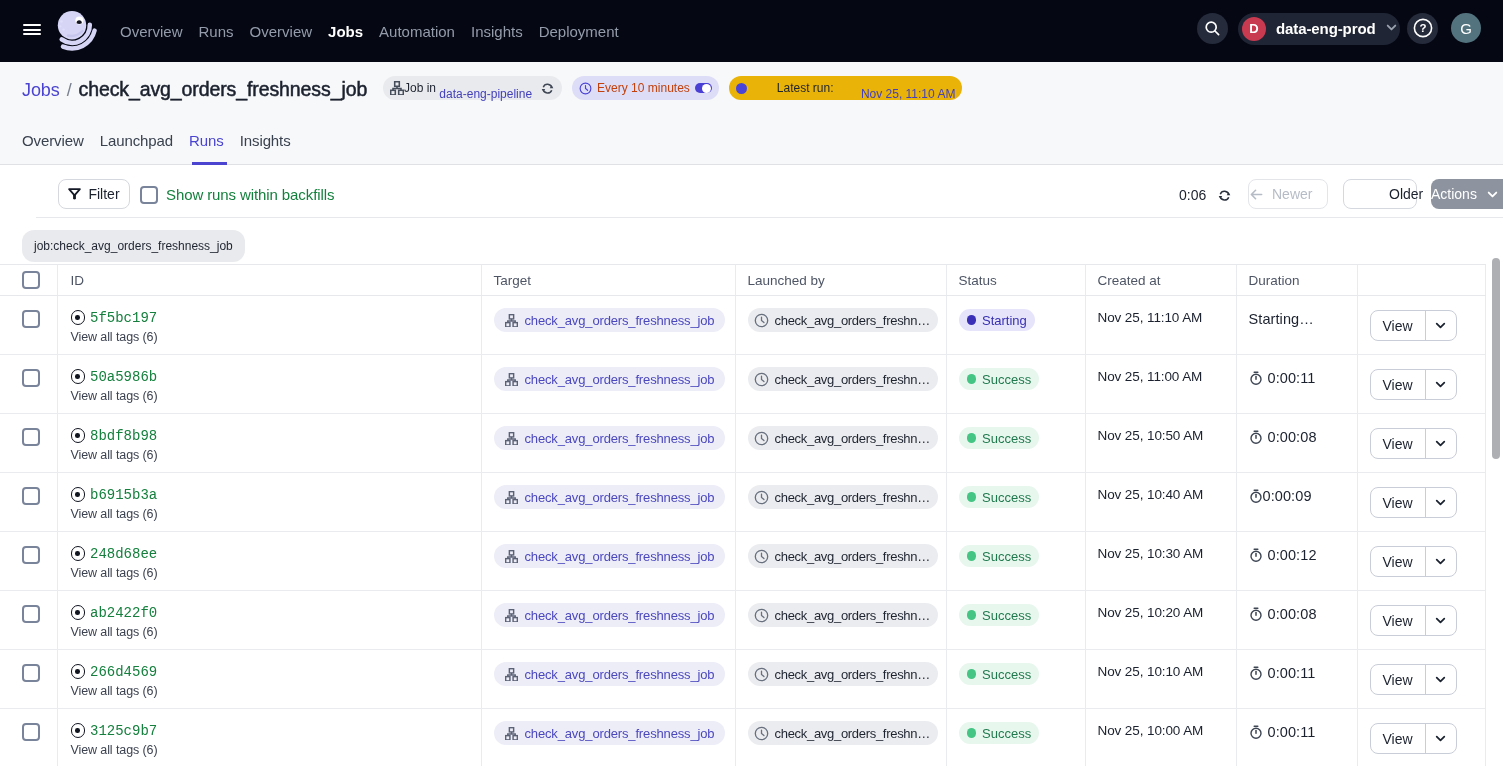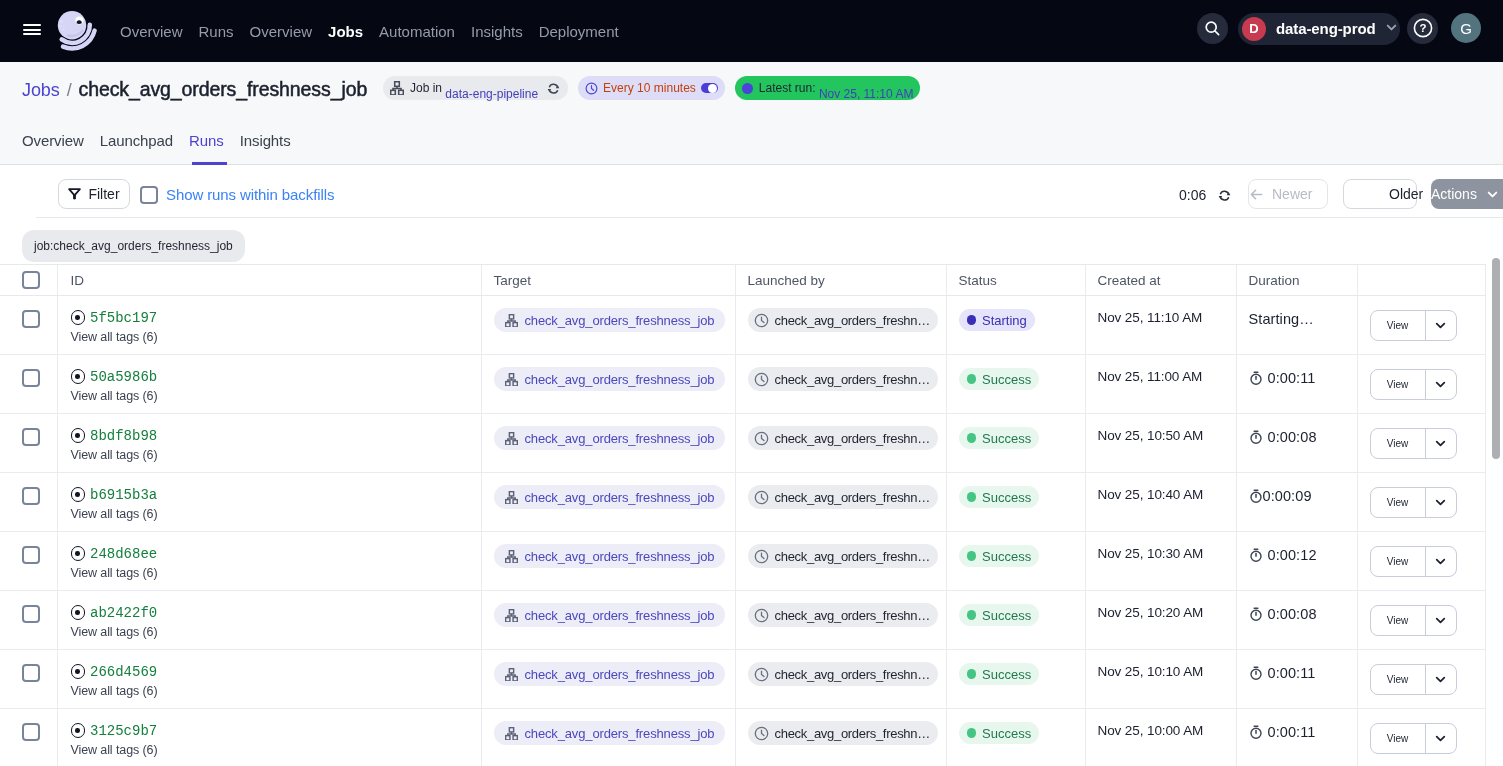--- a/index.html
+++ b/index.html
@@ -26,37 +26,37 @@
 .crumbrow { position:absolute; left:22px; top:15px; height:24px; display:flex; align-items:center; }
 .crumb { font-size:18px; letter-spacing:-0.1px; color:#16191f; white-space:nowrap; }
 .crumb .jobs { color:#4a44d0; }
 .crumb .slash { color:#7a8292; font-weight:400; margin:0 7px; }
 .crumb .name { font-weight:400; font-size:19.5px; -webkit-text-stroke:0.5px #1b212e; color:#1b212e; }
 .hdrtags { position:absolute; left:383px; top:14px; display:flex; gap:10px; align-items:center; }
 .htag { height:24px; border-radius:12px; display:flex; align-items:center; font-size:12px; color:#1e2430;
   padding:0 7px; white-space:nowrap; }
 .htag.g { background:#e9eaee; }
 .htag.l { background:#deddf8; color:#c2410c; }
-.htag.l2 { background:#22c55e; }
+.htag.l2 { background:#eab308;gap:24px; }
 .htag a { color:#4340bb;margin-top:12px; }
 .toggle { position:relative; width:17px; height:10px; border-radius:6px; background:#4a3fd4; }
 .toggle::after { content:""; position:absolute; right:0.5px; top:0.5px; width:9px; height:9px; border-radius:50%; background:#fff; }
 .bluedot { width:11px; height:11px; border-radius:50%; background:#4a44d8; margin-right:6px; }
 
 .tabs { position:absolute; left:22px; top:70px; display:flex; gap:16px; font-size:15px; font-weight:500;
   color:#3a4250; letter-spacing:-0.1px; }
 .tabs .sel { color:#4a44d0; }
 .underline { position:absolute; left:192px; top:100px; width:35px; height:3px; background:#4a44d0; }
 
 
 .frow { position:absolute; left:0; top:166px; width:1503px; height:52px; background:#fff; border-bottom:1px solid #e7e8ec;margin-left:36px; }
 .filterbtn { position:absolute; left:22px; top:13px; width:72px; height:30px; border:1px solid #d5d8de; border-radius:8px;
   background:#fff; display:flex; align-items:center; justify-content:center; gap:7px; font-size:14px; color:#1b212e; }
 .sr-check { position:absolute; left:104px; top:20px; width:18px; height:18px; border:2px solid #79839a; border-radius:4px; background:#fff; }
-.sr-label { position:absolute; left:130px; top:20px; font-size:15px; color:#3b82f6; letter-spacing:-0.1px; }
+.sr-label { position:absolute; left:130px; top:20px; font-size:15px; color:#15803d; letter-spacing:-0.1px; }
 .timer { position:absolute; left:1143px; top:21px; font-size:14px; color:#1b212e; }
 .fresh { position:absolute; left:1181px; top:22px; }
 .btn { position:absolute; top:13px; height:30px; border-radius:8px; font-size:14px; display:flex; align-items:center;
   justify-content:flex-start; gap:8px; background:#fff; }
 .newer { left:1212px; width:80px; border:1px solid #e3e5e9; color:#b6bcc6; }
 .older { left:1307px; width:74px; border:1px solid #d5d8de; color:#1b212e;padding-left:45px; }
 .actions { left:1395px; width:89px; background:#8d949f; color:#fff; border:none; gap:9px; }
 
 
 .tagrow { position:absolute; left:0; top:218px; width:1503px; height:46px; background:#fff; }
@@ -87,21 +87,21 @@
 .greytext { font-size:13px; color:#1e2430; margin-left:6px; white-space:nowrap; letter-spacing:-0.3px; }
 .pill { height:22px; border-radius:11px; display:inline-flex; align-items:center; padding:0 8px; font-size:13px; font-weight:500; margin-top:1px; }
 .pill .dot { width:9.5px; height:9.5px; border-radius:50%; margin-right:6px; }
 .pill.starting { background:#e6e4fb; color:#372fb0; }
 .pill.success { background:#e8f7ee; color:#20794e; }
 .created { font-size:13.5px; color:#1b212e; display:inline-block; margin-top:2px; letter-spacing:-0.1px; }
 .tddur { display:flex; align-items:center; padding-top:0; height:100%; padding-bottom:13px; }
 .durtext { font-size:14.5px; color:#1b212e; letter-spacing:0.1px; }
 .tdview { padding:14px 0 0 12px; }
 .viewbtn { display:inline-flex; width:87px; height:31px; border:1px solid #c9cdd7; border-radius:8px; background:#fff; }
-.viewlabel { width:55px; display:flex; align-items:center; justify-content:center; font-size:10px; color:#1b212e; border-right:1px solid #c9cdd7; }
+.viewlabel { width:55px; display:flex; align-items:center; justify-content:center; font-size:14px; color:#1b212e; border-right:1px solid #c9cdd7; }
 .viewcaret { flex:1; display:flex; align-items:center; justify-content:center; }
 
 .scrollthumb { position:absolute; left:1492px; top:258px; width:8px; height:201px; border-radius:4px; background:#aeafb3; }
 </style></head>
 <body>
 
 <div class="nav">
   <div class="burger">
       <span style="top:0"></span>
       <span style="top:4.5px"></span>
@@ -156,21 +156,21 @@
       <span class="crumb"><span class="jobs">Jobs</span><span class="slash">/</span><span class="name">check_avg_orders_freshness_job</span></span>
     </div>
   <div class="hdrtags">
     <span class="htag g">
         <svg width="14" height="14" viewBox="0 0 14 14" fill="none" stroke="#454d5b" stroke-width="1.55">
           <rect x="4.7" y="0.7" width="4.6" height="4.6"></rect>
           <path d="M7 5.3v2.2M3 9.3V7.5h8v1.8"></path>
           <rect x="0.7" y="9.3" width="4.6" height="4.6"></rect>
           <rect x="8.7" y="9.3" width="4.6" height="4.6"></rect>
         </svg>
-        <span style="margin-left:6px">Job in&nbsp;</span>
+        <span style="">Job in&nbsp;</span>
         <a>data-eng-pipeline</a>
         <span style="margin-left:8px;display:flex">
           <svg width="15" height="15" viewBox="0 0 16 16" fill="none">
             <path d="M3.5 6.6 A4.8 4.8 0 0 1 12.7 7.4" stroke="#3f4654" stroke-width="1.6"></path>
             <path d="M12.5 9.8 A4.8 4.8 0 0 1 3.3 9.0" stroke="#3f4654" stroke-width="1.6"></path>
             <path d="M1.8 8.4 h3.8 l-1.9 3.0 z" fill="#3f4654"></path>
             <path d="M10.4 7.6 h3.8 l-1.9 -3.0 z" fill="#3f4654"></path>
           </svg>
         </span>
       </span>

